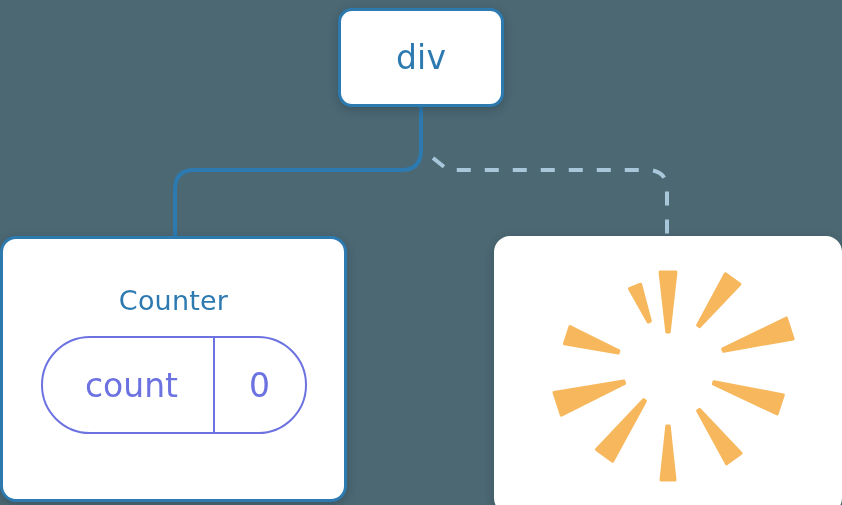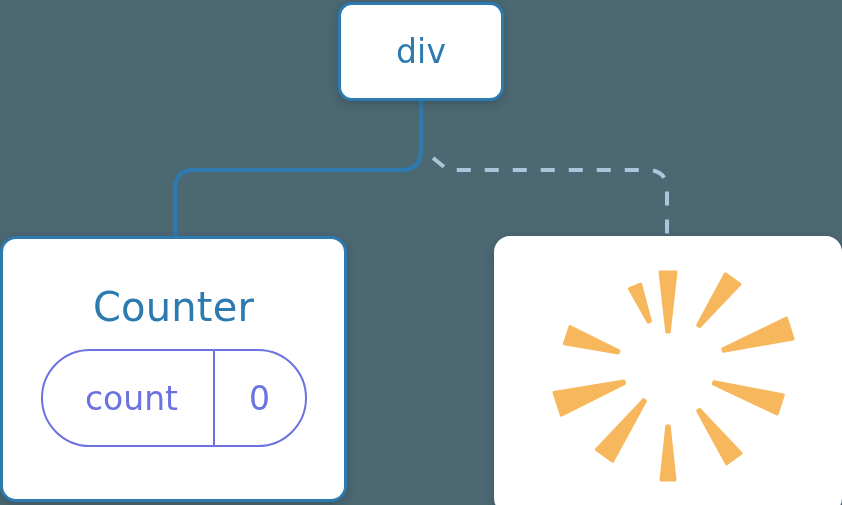--- a/index.html
+++ b/index.html
@@ -41,21 +41,21 @@
   .node.bordered {
     border: 3px solid #2d7ab0;
   }
   .node.shadowed {
     box-shadow: 0 3px 10px rgba(20, 40, 50, 0.28);
   }
 
   
   #node-div {
     left: 338px;
-    top: 2px;
+    top: 8px;
     width: 166px;
     height: 99px;
     display: flex;
     align-items: center;
     justify-content: center;
   }
   .node-title {
     color: #2d7ab0;
     font-size: 33px;
     font-weight: 400;
@@ -70,21 +70,21 @@
     top: 236px;
     width: 347px;
     height: 266px;
     border-radius: 16px;
     display: flex;
     flex-direction: column;
     align-items: center;
   }
   #node-counter .node-title {
     margin-top: 48px;
-    font-size: 40px;
+    font-size: 27px;
   }
 
   
   .state-pill {
     margin-top: 22px;
     display: flex;
     align-items: stretch;
     height: 98px;
     border: 2px solid #6c72e0;
     border-radius: 52px;

